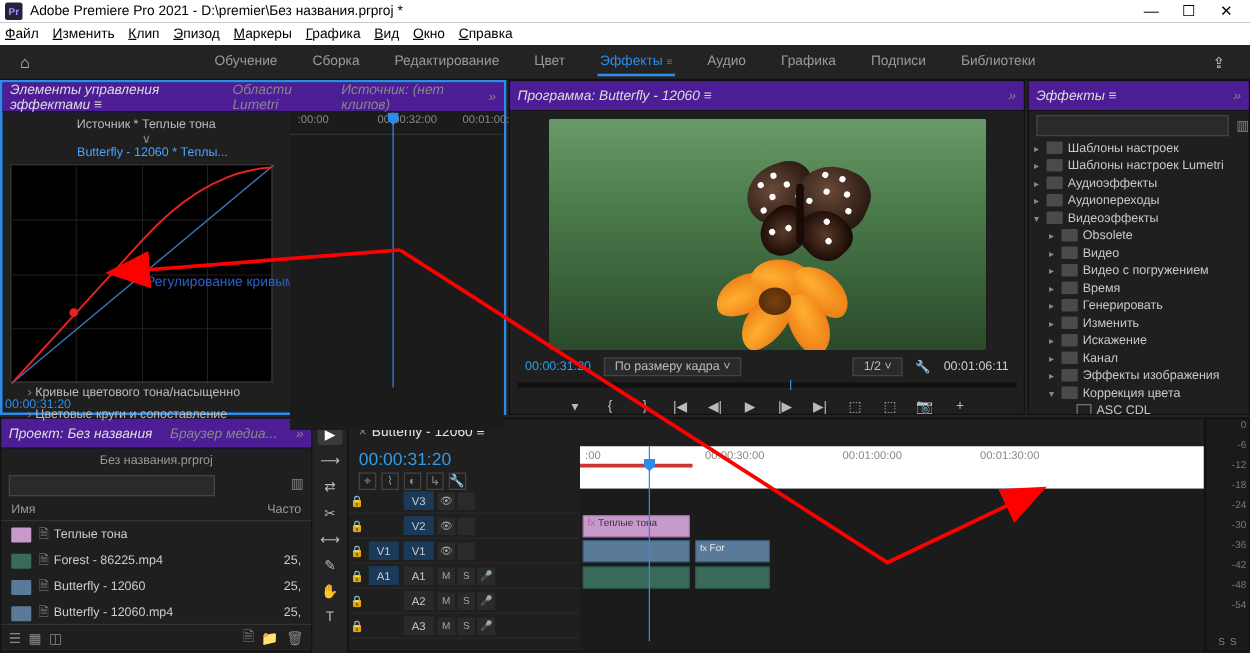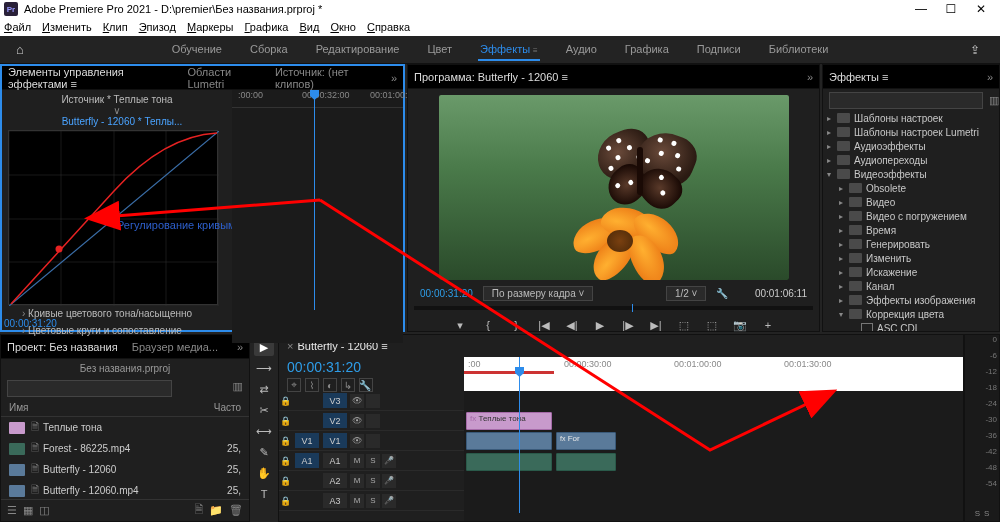--- a/index.html
+++ b/index.html
@@ -27,21 +27,21 @@
 
 
 .main-layout { display: flex; height: 268px; }
 .panel { background: #1f1f1f; border: 1px solid #111; display: flex; flex-direction: column; }
 
 .left-panel { width: 405px; border: 2px solid #2d8ceb; }
 .center-panel { flex: 1; margin: 0 2px; }
 .right-panel { width: 178px; }
 
 
-.panel-tabs { height: 24px; display: flex; align-items: center; padding: 0 6px; gap: 14px; border-bottom: 1px solid #111; background: #000000; font-size: 11px; }
+.panel-tabs { height: 24px; display: flex; align-items: center; padding: 0 6px; gap: 14px; border-bottom: 1px solid #111; background: #4c1d95; font-size: 11px; font-style: italic; }
 .panel-tabs .ptab { color: #888; cursor: pointer; }
 .panel-tabs .ptab.active { color: #ddd; }
 .panel-tabs .menu-icon { margin-left: auto; color: #888; cursor: pointer; font-size: 11px; }
 
 
 .effect-controls { flex: 1; display: flex; }
 .ec-left { width: 230px; padding: 4px 6px; position: relative; }
 .ec-source-row { display: flex; align-items: center; font-size: 10px; margin-bottom: 3px; flex-direction: column; }
 .ec-source-row .src { color: #bbb; }
 .ec-source-row .tgt { color: #4aa3ff; margin-left: 10px; }
@@ -280,21 +280,21 @@
           </div>
           <div style="position:absolute;left:48px;top:24px;width:6px;height:48px;background:#1a0a05;border-radius:3px;"></div>
         </div>
       </div>
       <div class="prog-info-row">
         <span class="tc">00:00:31:20</span>
         <span class="dd"><span>По размеру кадра</span> ˅</span>
         <span style="flex:1"></span>
         <span class="dd"><span>1/2</span> ˅</span>
         <span style="cursor:pointer;">🔧</span>
-        <span class="tc" style="color:#ccc;margin-left:16px;">00:01:06:11</span>
+        <span class="tc" style="color:#ccc;">00:01:06:11</span>
       </div>
       <div class="prog-progress">
           <div class="ph"></div>
         </div>
     </div>
   </div>
 
   <div class="panel right-panel">
     <div class="panel-tabs">
       <span class="ptab active"><span>Эффекты</span> ≡</span>

